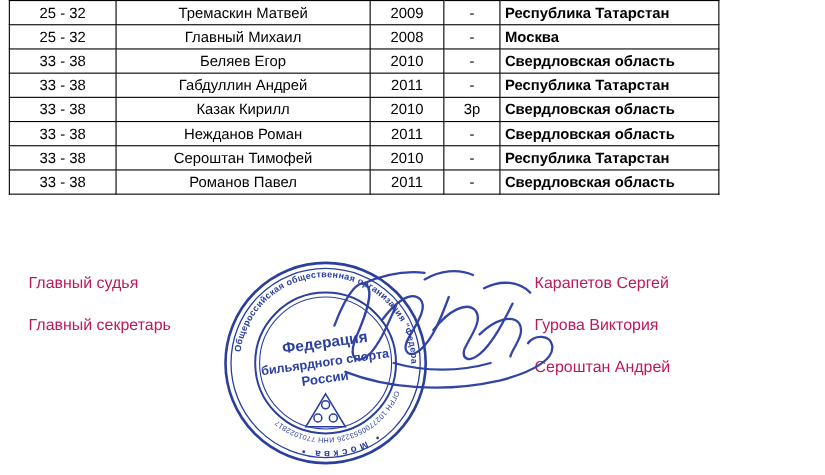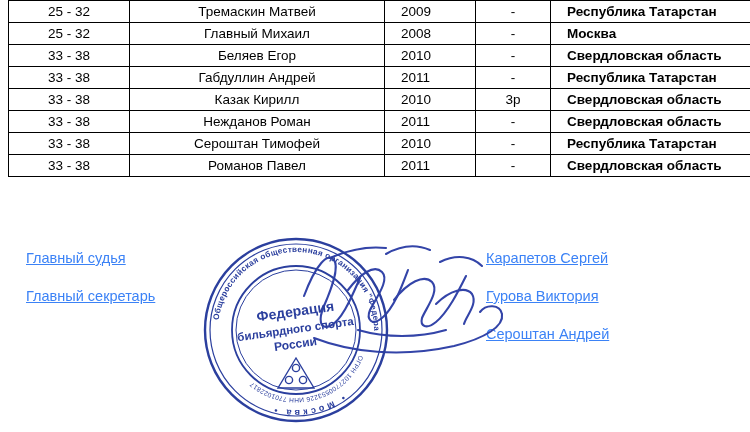--- a/index.html
+++ b/index.html
@@ -22,27 +22,27 @@
     left: 8px;
     top: 0px;
     width: 602px;
     border-collapse: collapse;
     table-layout: fixed;
   }
   .results-table td {
     border: 1px solid #000000;
     height: 21px;
     font-size: 13.5px;
-    padding: 0 16px;
+    padding: 0 4px;
     white-space: nowrap;
     overflow: hidden;
   }
   .col-place   { width: 88px;  text-align: center; }
   .col-name    { width: 222px; text-align: center; padding-left: 7px; }
-  .col-year    { width: 58px;  text-align: left; }
+  .col-year    { width: 58px;  text-align: center; }
   .col-rank    { width: 42px;  text-align: center; }
   .col-region  { width: 190px; text-align: left; padding-left: 7px; font-weight: bold; }
 
   
   .results-table tr:first-child td { border-top: 1px solid #000000; }
 
   
   .sign-block {
     position: absolute;
     left: 0;
@@ -59,24 +59,23 @@
   .sign-right {
     position: absolute;
     left: 470px;
     top: 16px;
     width: 250px;
     margin-left: 16px;
   }
   .sign-row {
     height: 38px;
     font-size: 14.5px;
-    color: #3b82f6;
+    color: #be185d;
     line-height: 20px;
     white-space: nowrap;
-    text-decoration: underline;
   }
 
   
   .stamp {
     position: absolute;
     left: 198px;
     top: 0px;
     width: 196px;
     height: 196px;
     pointer-events: none;

